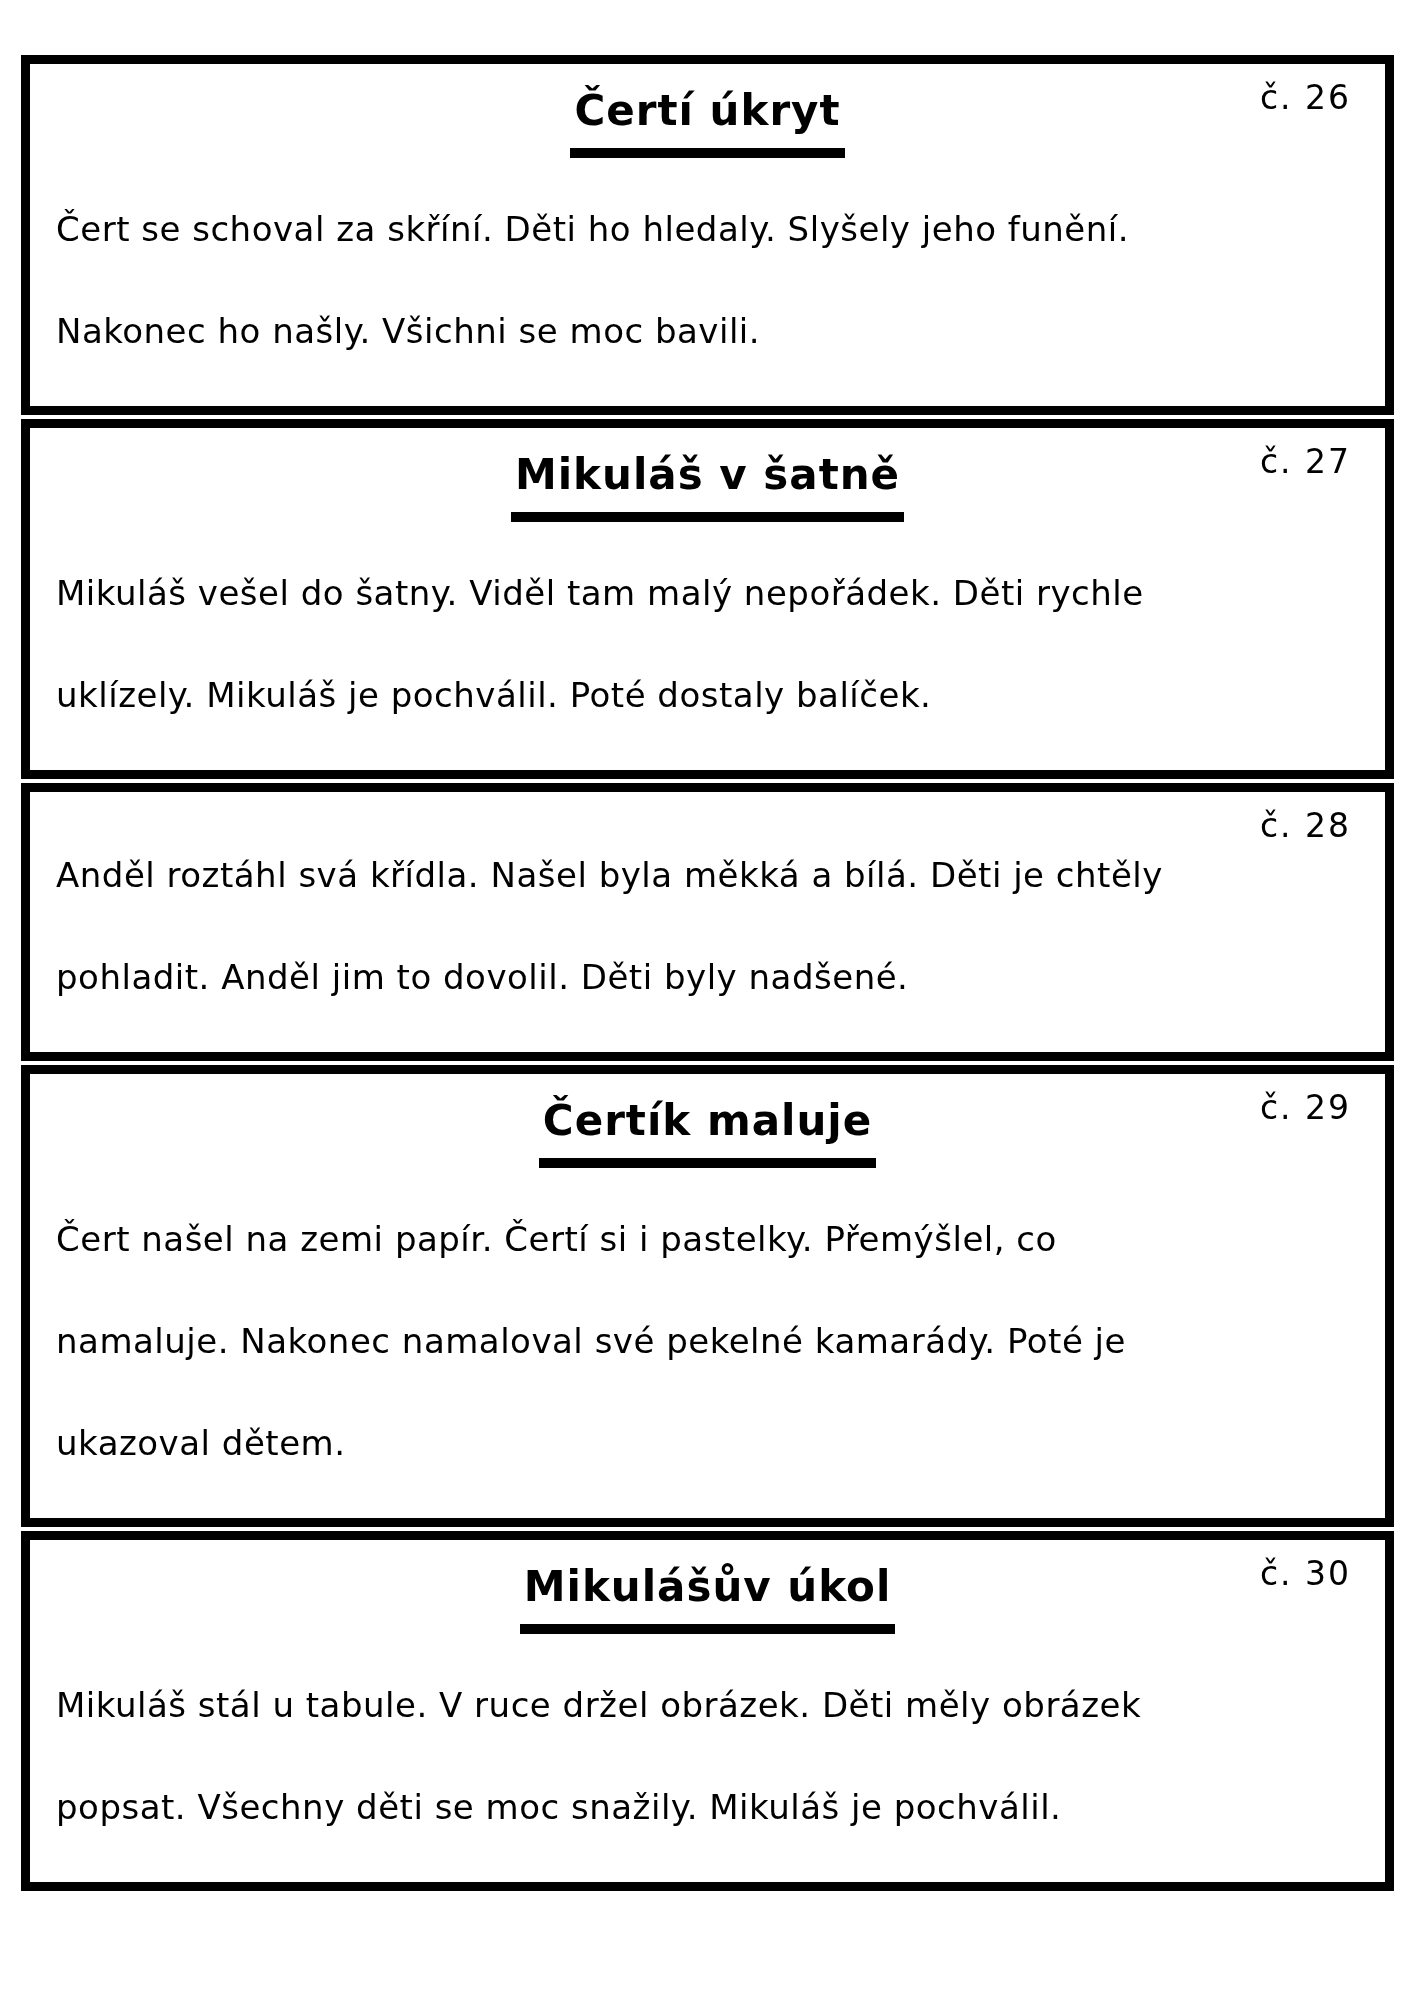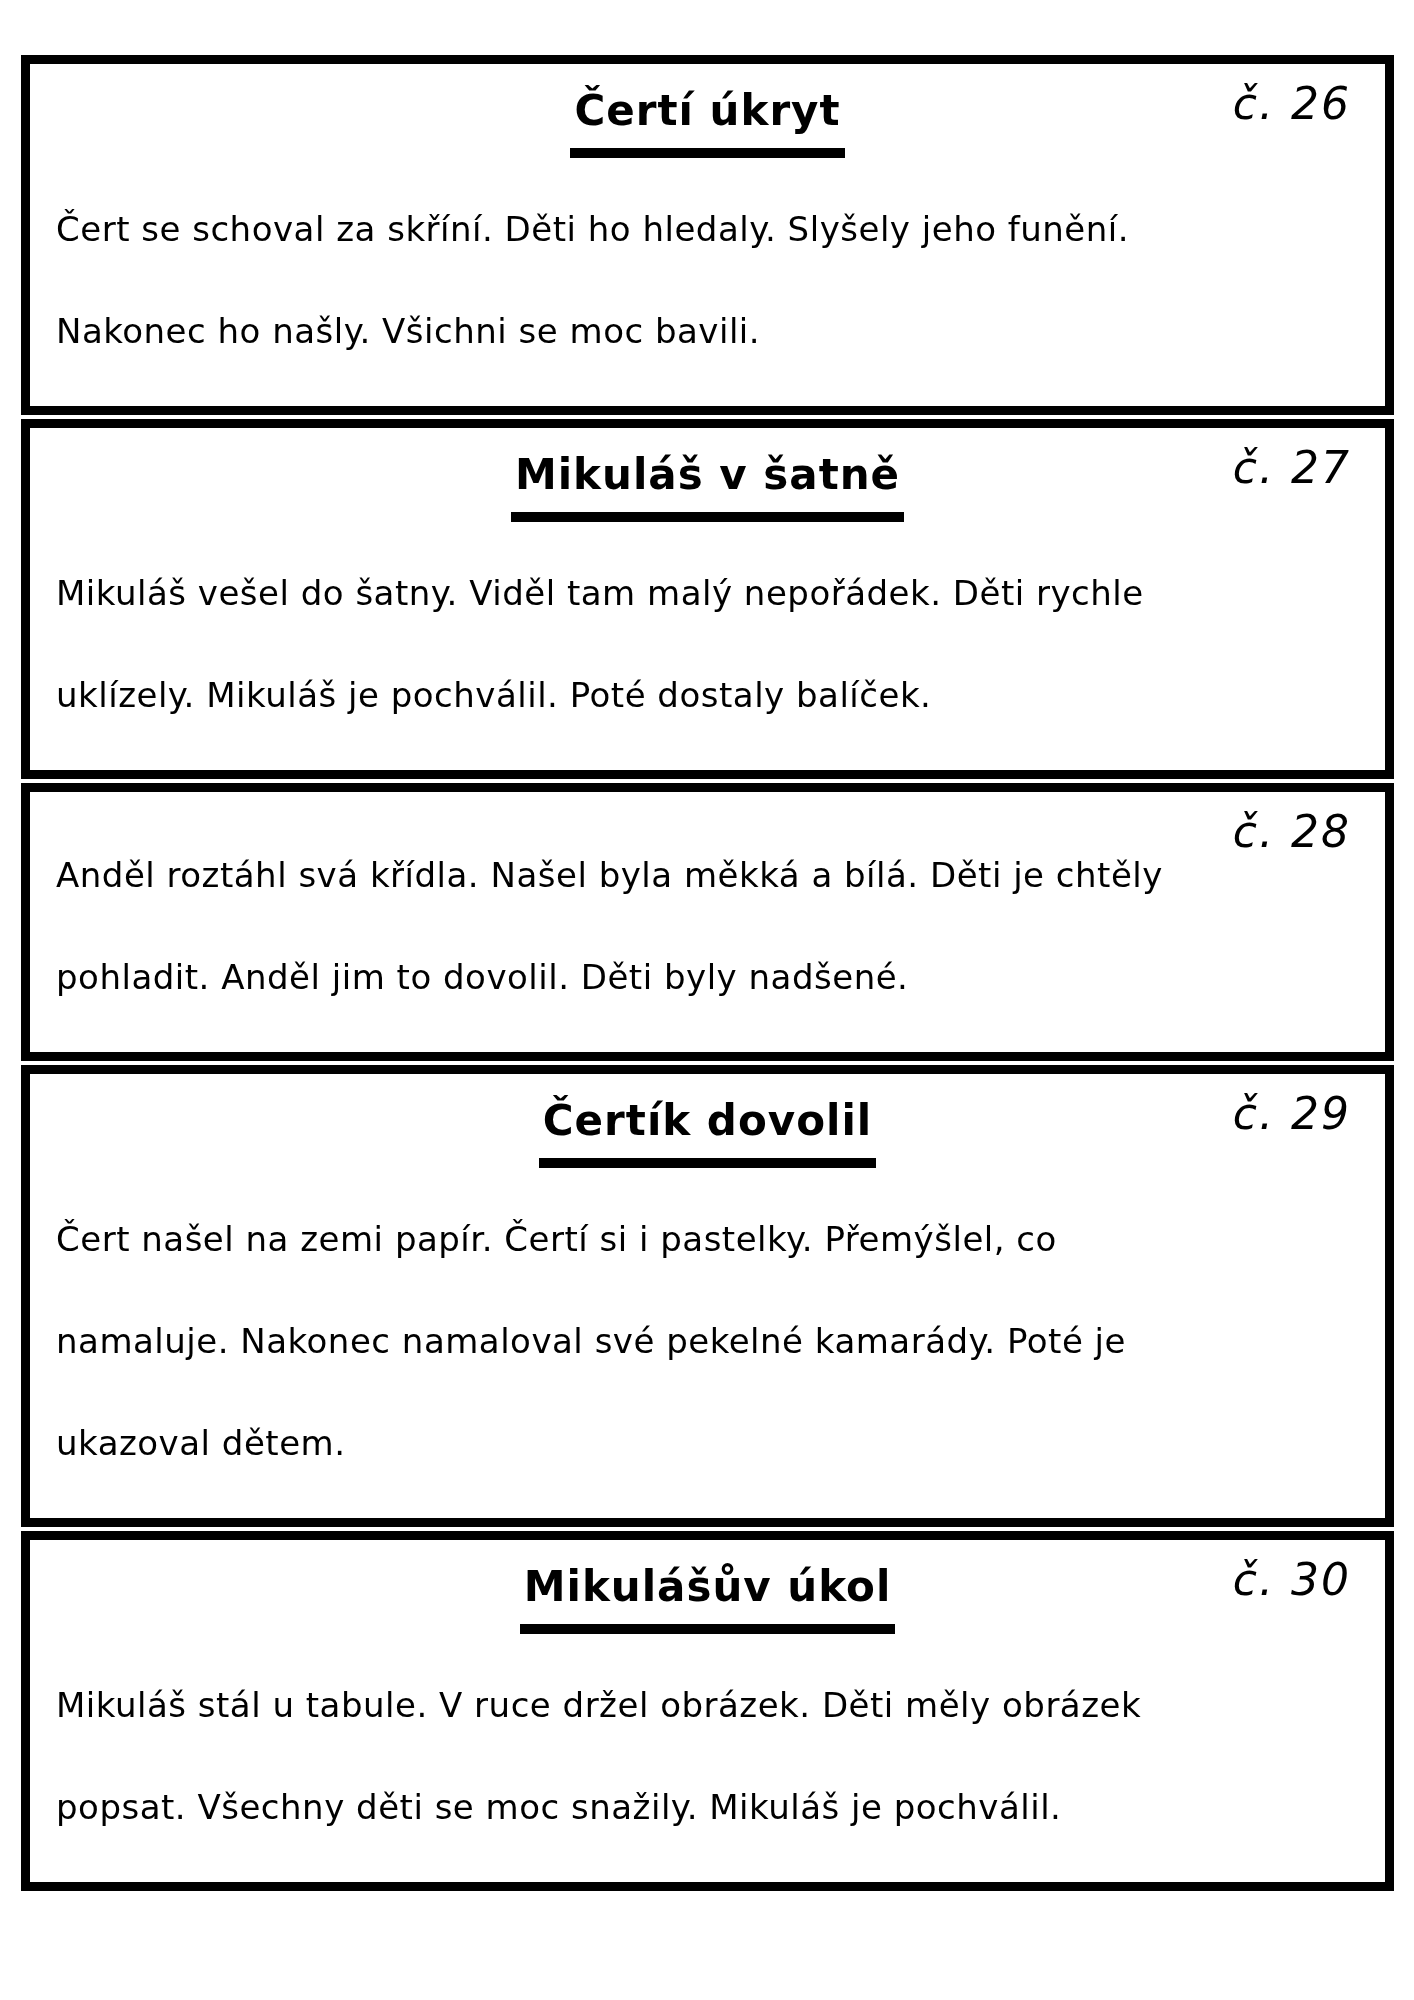--- a/index.html
+++ b/index.html
@@ -27,24 +27,23 @@
     width: 1373px;
     border: 9px solid var(--ink);
     background: var(--paper);
     margin-bottom: 4px;
     padding: 12px 26px 24px 26px;
   }
   .card-number {
     position: absolute;
     top: 14px;
     right: 34px;
-    font-size: 44px;
+    font-size: 33px;
     letter-spacing: 2px;
     white-space: nowrap;
-    font-style: italic;
   }
   .title-row {
     text-align: center;
     margin-top: 10px;
   }
   .card-title {
     display: inline-block;
     margin: 0;
     font-size: 42px;
     font-weight: bold;
@@ -85,21 +84,21 @@
 
   <section class="card">
     <div class="card-number">č. 28</div>
     <p class="card-body">Anděl roztáhl svá křídla. Našel byla měkká a bílá. Děti je chtěly
 pohladit. Anděl jim to dovolil. Děti byly nadšené.</p>
   </section>
 
   <section class="card">
     <div class="card-number">č. 29</div>
     <div class="title-row">
-      <h2 class="card-title">Čertík dovolil</h2>
+      <h2 class="card-title">Čertík maluje</h2>
     </div>
     <p class="card-body">Čert našel na zemi papír. Čertí si i pastelky. Přemýšlel, co
 namaluje. Nakonec namaloval své pekelné kamarády. Poté je
 ukazoval dětem.</p>
   </section>
 
   <section class="card">
     <div class="card-number">č. 30</div>
     <div class="title-row">
       <h2 class="card-title">Mikulášův úkol</h2>

